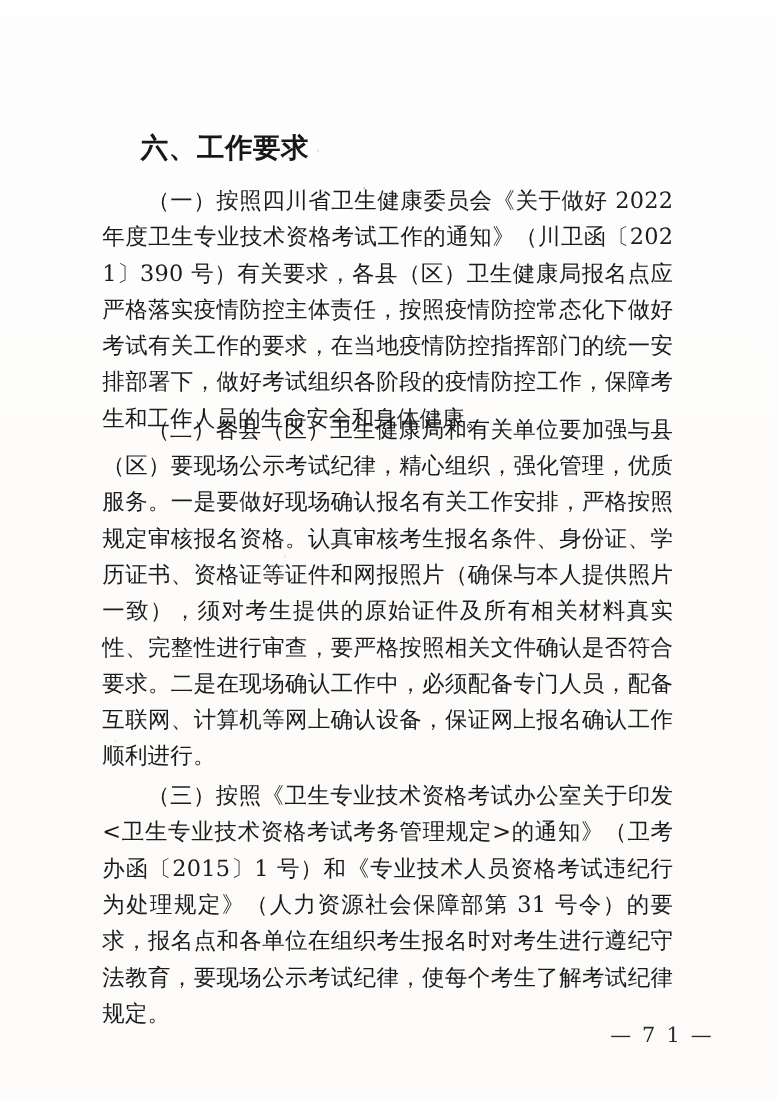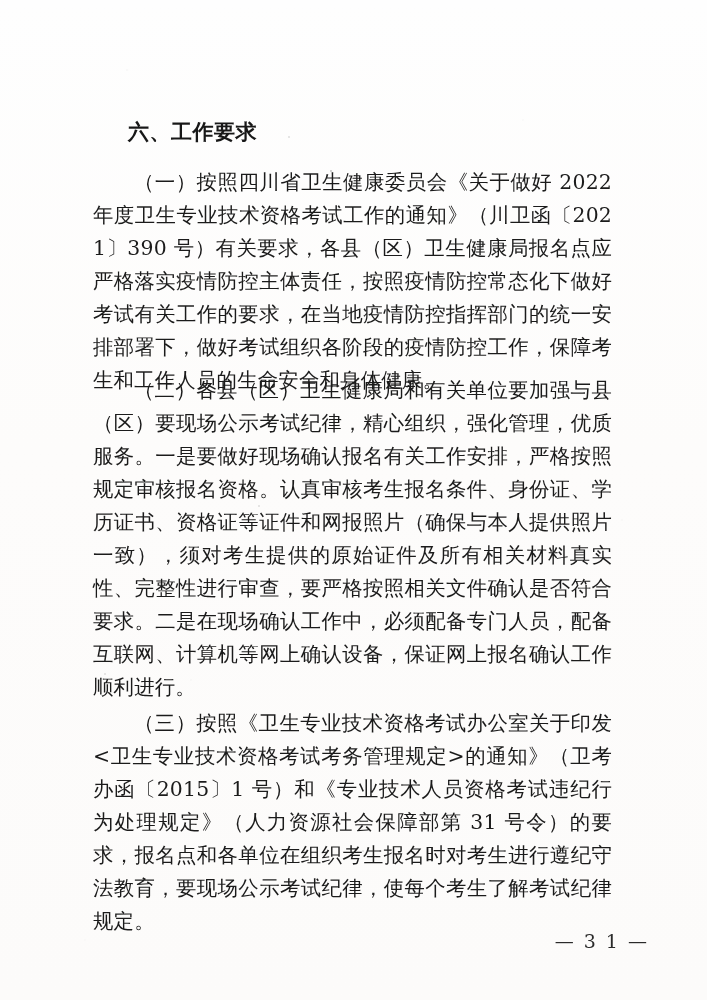--- a/index.html
+++ b/index.html
@@ -34,21 +34,21 @@
   .content {
     position: absolute;
     left: 93px;
     top: 0;
     width: 519px;
   }
 
   .section-heading {
     font-family: "DejaVu Sans", sans-serif;
     font-weight: bold;
-    font-size: 21px;
+    font-size: 25px;
     line-height: 1;
     color: #171717;
     letter-spacing: 0.5px;
     margin: 0;
     padding: 0;
     position: absolute;
     top: 122px;
     left: 35px;
     white-space: nowrap;
   }
@@ -127,16 +127,16 @@
 
     <p class="para para-1">（一）按照四川省卫生健康委员会《关于做好 2022 年度卫生专业技术资格考试工作的通知》（川卫函〔2021〕390 号）有关要求，各县（区）卫生健康局报名点应严格落实疫情防控主体责任，按照疫情防控常态化下做好考试有关工作的要求，在当地疫情防控指挥部门的统一安排部署下，做好考试组织各阶段的疫情防控工作，保障考生和工作人员的生命安全和身体健康。</p>
 
     <p class="para para-2">（二）各县（区）卫生健康局和有关单位要加强与县（区）要现场公示考试纪律，精心组织，强化管理，优质服务。一是要做好现场确认报名有关工作安排，严格按照规定审核报名资格。认真审核考生报名条件、身份证、学历证书、资格证等证件和网报照片（确保与本人提供照片一致），须对考生提供的原始证件及所有相关材料真实性、完整性进行审查，要严格按照相关文件确认是否符合要求。二是在现场确认工作中，必须配备专门人员，配备互联网、计算机等网上确认设备，保证网上报名确认工作顺利进行。</p>
 
     <p class="para para-3">（三）按照《卫生专业技术资格考试办公室关于印发&lt;卫生专业技术资格考试考务管理规定&gt;的通知》（卫考办函〔2015〕1 号）和《专业技术人员资格考试违纪行为处理规定》（人力资源社会保障部第 31 号令）的要求，报名点和各单位在组织考生报名时对考生进行遵纪守法教育，要现场公示考试纪律，使每个考生了解考试纪律规定。</p>
 
   </div>
 
   <div class="page-number">
-    <span class="pn-inner">— 3 1 —</span>
+    <span class="pn-inner">— 7 1 —</span>
   </div>
 
 </div>
 
 </body></html>

